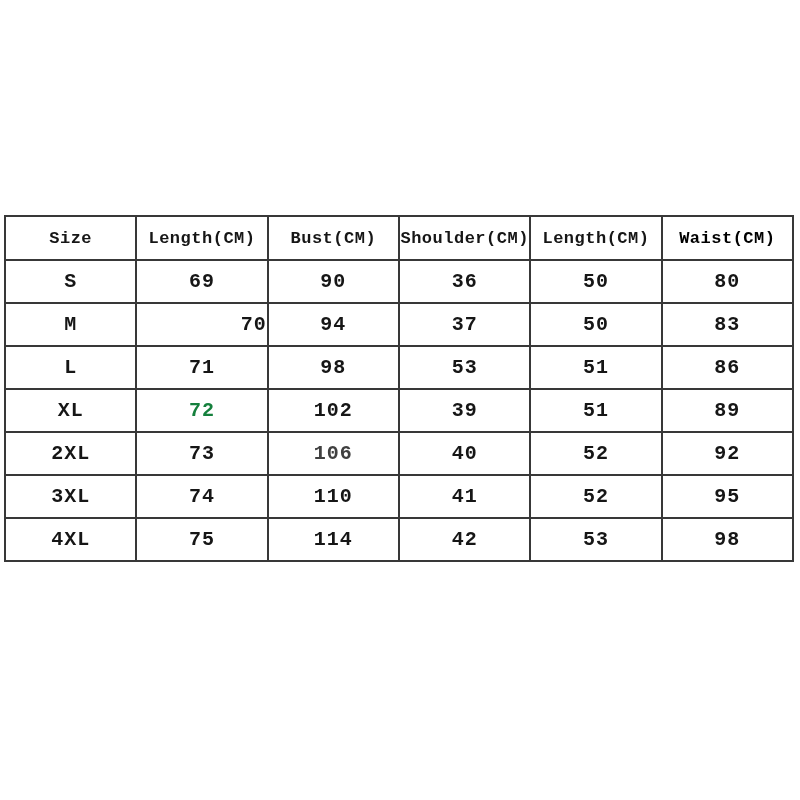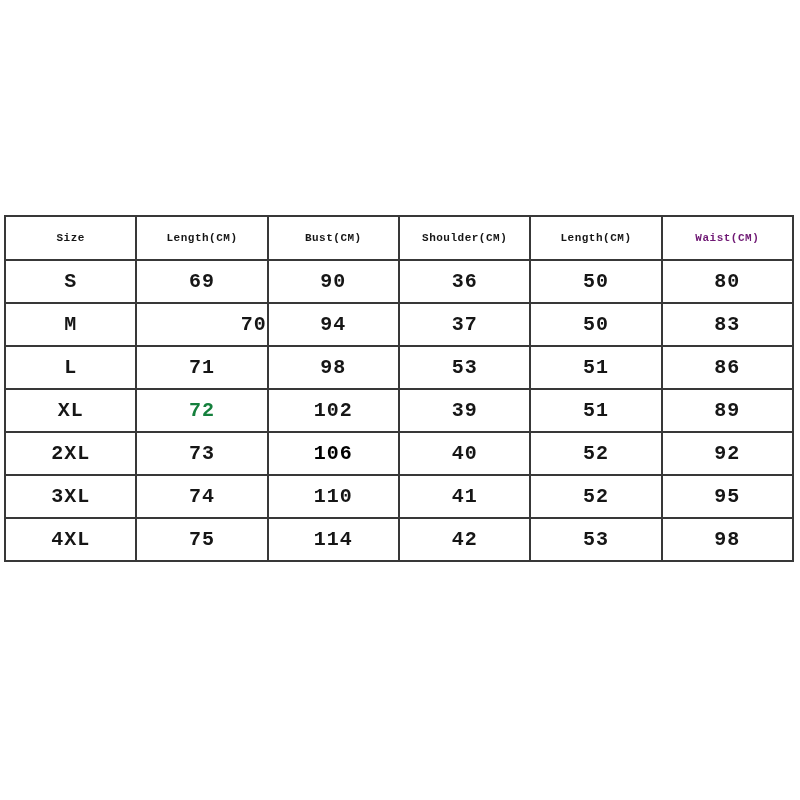--- a/index.html
+++ b/index.html
@@ -32,42 +32,42 @@
     text-align: center;
     vertical-align: middle;
     font-weight: bold;
     color: #161616;
     padding: 0;
     overflow: hidden;
     white-space: nowrap;
   }
   table.size-chart th {
     height: 42px;
-    font-size: 11px;
+    font-size: 17px;
     letter-spacing: 0.5px;
   }
   table.size-chart td {
     height: 41px;
     font-size: 20px;
     letter-spacing: 1px;
   }
 </style>
 </head>
 <body style="background: rgb(255, 255, 255);">
 
 <div class="size-table-wrap">
   <table class="size-chart">
     <thead>
       <tr>
           <th style="border-color: rgb(56, 56, 56); color: rgb(22, 22, 22);">Size</th>
           <th style="border-color: rgb(56, 56, 56); color: rgb(22, 22, 22);">Length(CM)</th>
           <th style="border-color: rgb(56, 56, 56); color: rgb(22, 22, 22);">Bust(CM)</th>
           <th style="border-color: rgb(56, 56, 56); color: rgb(22, 22, 22);">Shoulder(CM)</th>
           <th style="border-color: rgb(56, 56, 56); color: rgb(22, 22, 22);">Length(CM)</th>
-          <th style="border-color: rgb(56, 56, 56); color: #701a75;">Waist(CM)</th>
+          <th style="border-color: rgb(56, 56, 56); color: #000000;">Waist(CM)</th>
         </tr>
     </thead>
     <tbody>
         <tr>
           <td style="border-color: rgb(56, 56, 56); color: rgb(22, 22, 22);">S</td>
           <td style="border-color: rgb(56, 56, 56); color: rgb(22, 22, 22);">69</td>
           <td style="border-color: rgb(56, 56, 56); color: rgb(22, 22, 22);">90</td>
           <td style="border-color: rgb(56, 56, 56); color: rgb(22, 22, 22); border-radius: 11px;">36</td>
           <td style="border-color: rgb(56, 56, 56); color: rgb(22, 22, 22);">50</td>
           <td style="border-color: rgb(56, 56, 56); color: rgb(22, 22, 22);">80</td>
@@ -92,21 +92,21 @@
           <td style="border-color: rgb(56, 56, 56); color: rgb(22, 22, 22);">XL</td>
           <td style="border-color: rgb(56, 56, 56); color: #15803d; margin-top: 17px;">72</td>
           <td style="border-color: rgb(56, 56, 56); color: rgb(22, 22, 22);">102</td>
           <td style="border-color: rgb(56, 56, 56); color: rgb(22, 22, 22);">39</td>
           <td style="border-color: rgb(56, 56, 56); color: rgb(22, 22, 22);">51</td>
           <td style="border-color: rgb(56, 56, 56); color: rgb(22, 22, 22);">89</td>
         </tr>
         <tr>
           <td style="border-color: rgb(56, 56, 56); color: rgb(22, 22, 22);">2XL</td>
           <td style="border-color: rgb(56, 56, 56); color: rgb(22, 22, 22);">73</td>
-          <td style="border-color: rgb(56, 56, 56); color: #000000; border-radius: 20px;">106</td>
+          <td style="border-color: rgb(56, 56, 56); color: #404040; border-radius: 20px;">106</td>
           <td style="border-color: rgb(56, 56, 56); color: rgb(22, 22, 22); border-radius: 9px;">40</td>
           <td style="border-color: rgb(56, 56, 56); color: rgb(22, 22, 22);">52</td>
           <td style="border-color: rgb(56, 56, 56); color: rgb(22, 22, 22);">92</td>
         </tr>
         <tr>
           <td style="border-color: rgb(56, 56, 56); color: rgb(22, 22, 22);">3XL</td>
           <td style="border-color: rgb(56, 56, 56); color: rgb(22, 22, 22);">74</td>
           <td style="border-color: rgb(56, 56, 56); color: rgb(22, 22, 22);">110</td>
           <td style="border-color: rgb(56, 56, 56); color: rgb(22, 22, 22);">41</td>
           <td style="border-color: rgb(56, 56, 56); color: rgb(22, 22, 22);">52</td>

